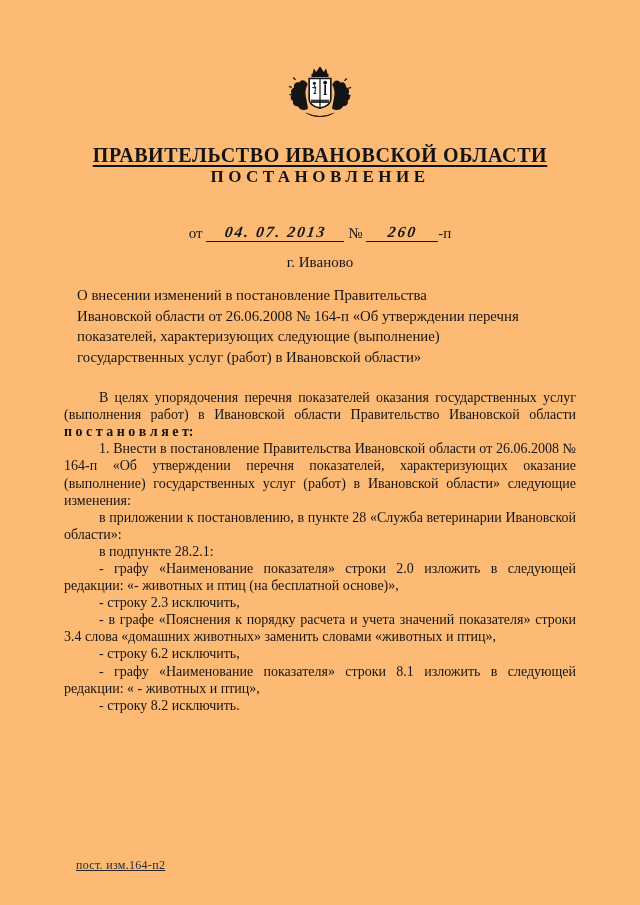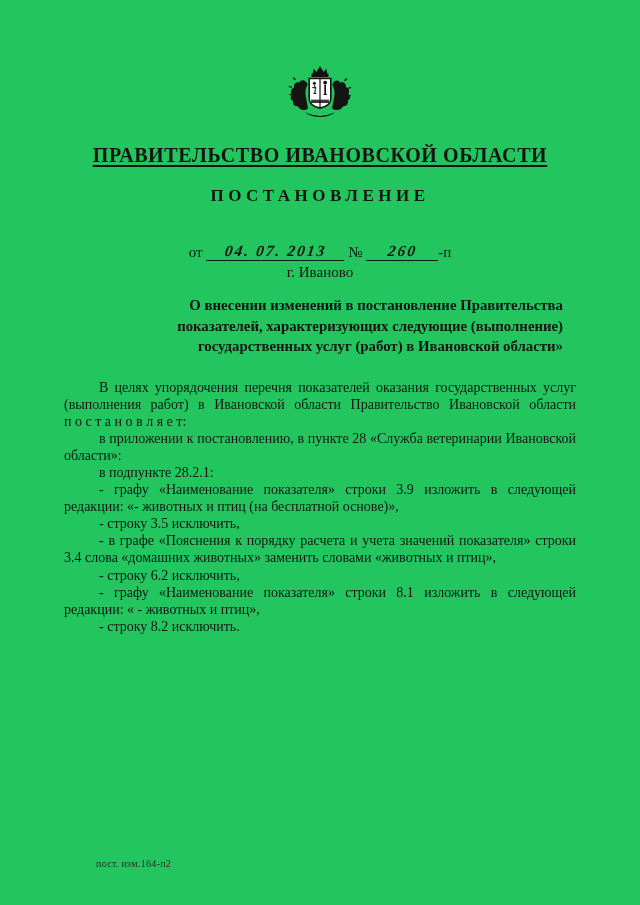--- a/index.html
+++ b/index.html
@@ -1,39 +1,39 @@
 <!DOCTYPE html>
 <html><head>
 <meta charset="utf-8">
 <style>
   html, body { margin: 0; padding: 0; background: #ffffff; }
   .page {
     position: relative;
     width: 640px;
     height: 905px;
-    background: #22c55e;
+    background: #fdba74;
     overflow: hidden;
     font-family: "Liberation Serif", serif;
     color: #141414;
   }
   .letterhead { text-align: center; padding-top: 62px; }
   .emblem { display: inline-block; line-height: 0; }
   .org-name {
     font-weight: bold;
     font-size: 20px;
     letter-spacing: 0.6px;
     margin-top: 14px;
     text-decoration: underline;
     text-underline-offset: 3px;
   }
   .doc-type {
     font-weight: bold;
     font-size: 17px;
     letter-spacing: 4.5px;
-    margin-top: 19px;
+    margin-top: 0;
   }
   .date-line { margin-top: 36px; font-size: 15px; }
   .blank {
     display: inline-block;
     border-bottom: 1.4px solid #141414;
     text-align: center;
     vertical-align: bottom;
     line-height: 1.1;
   }
   .blank-date { min-width: 138px; }
@@ -41,45 +41,46 @@
   .handwriting {
     display: inline-block;
     font-style: italic;
     font-weight: bold;
     font-size: 15.5px;
     letter-spacing: 2px;
     transform: skewX(-8deg);
     padding: 0 4px 1px 4px;
     white-space: nowrap;
   }
-  .city { font-size: 15px; margin-top: 3px; }
+  .city { font-size: 15px; margin-top: 12px; }
   .doc-title {
     width: 486px;
     margin: 14px auto 0 auto;
-    font-weight: bold;
+    font-weight: normal;
     font-size: 14.8px;
     line-height: 20.5px;
-    text-align: right;
+    text-align: left;
   }
   .body-text {
     margin: 22px 64px 0 64px;
     font-size: 14px;
     line-height: 17.1px;
     text-align: justify;
   }
   .body-text p { margin: 0; text-indent: 35px; }
-  .decree-word { font-weight: normal; white-space: nowrap; }
+  .decree-word { font-weight: bold; white-space: nowrap; }
   .smudge { vertical-align: -2px; margin-left: 26px; opacity: 0.75; }
   .footer-code {
     position: absolute;
-    left: 96px;
+    left: 76px;
     top: 858px;
-    font-size: 10px;
+    font-size: 12px;
     letter-spacing: 0.3px;
     color: #2a2a2a;
+    text-decoration: underline;
   }
 </style>
 </head>
 <body>
 
 <div class="page">
 
   <div class="letterhead">
 
     <span class="emblem">
@@ -119,33 +120,35 @@
       <span class="blank blank-date"><span class="handwriting">04. 07. 2013</span></span>
       <span>№</span>
       <span class="blank blank-num"><span class="handwriting">260</span></span><span>-п</span>
     </div>
 
     <div class="city">г. Иваново</div>
   </div>
 
   <div class="doc-title">
     <div>О внесении изменений в постановление Правительства</div>
+    <div>Ивановской области от 26.06.2008 № 164-п «Об утверждении перечня</div>
     <div>показателей, характеризующих следующие (выполнение)</div>
     <div>государственных услуг (работ) в Ивановской области»</div>
   </div>
 
   <div class="body-text">
     <p><span>В целях упорядочения перечня показателей оказания государственных услуг (выполнения работ) в Ивановской области Правительство Ивановской области </span><span class="decree-word">п о с т а н о в л я е т:</span></p>
 
+    <p>1. Внести в постановление Правительства Ивановской области от 26.06.2008 № 164-п «Об утверждении перечня показателей, характеризующих оказание (выполнение) государственных услуг (работ) в Ивановской области» следующие изменения:</p>
     <p>в приложении к постановлению, в пункте 28 «Служба ветеринарии Ивановской области»:</p>
 
 
     <p>в подпункте 28.2.1:</p>
-    <p>- графу «Наименование показателя» строки 3.9 изложить в следующей редакции: «- животных и птиц (на бесплатной основе)»,</p>
-    <p>- строку 3.5 исключить,</p>
+    <p>- графу «Наименование показателя» строки 2.0 изложить в следующей редакции: «- животных и птиц (на бесплатной основе)»,</p>
+    <p>- строку 2.3 исключить,</p>
     <p>- в графе «Пояснения к порядку расчета и учета значений показателя» строки 3.4 слова «домашних животных» заменить словами «животных и птиц»,</p>
     <p>- строку 6.2 исключить,</p>
     <p>- графу «Наименование показателя» строки 8.1 изложить в следующей редакции: « - животных и птиц»,</p>
     <p>- строку 8.2 исключить.</p>
   </div>
 
   <div class="footer-code">пост. изм.164-п2</div>
 </div>
 
 </body></html>

